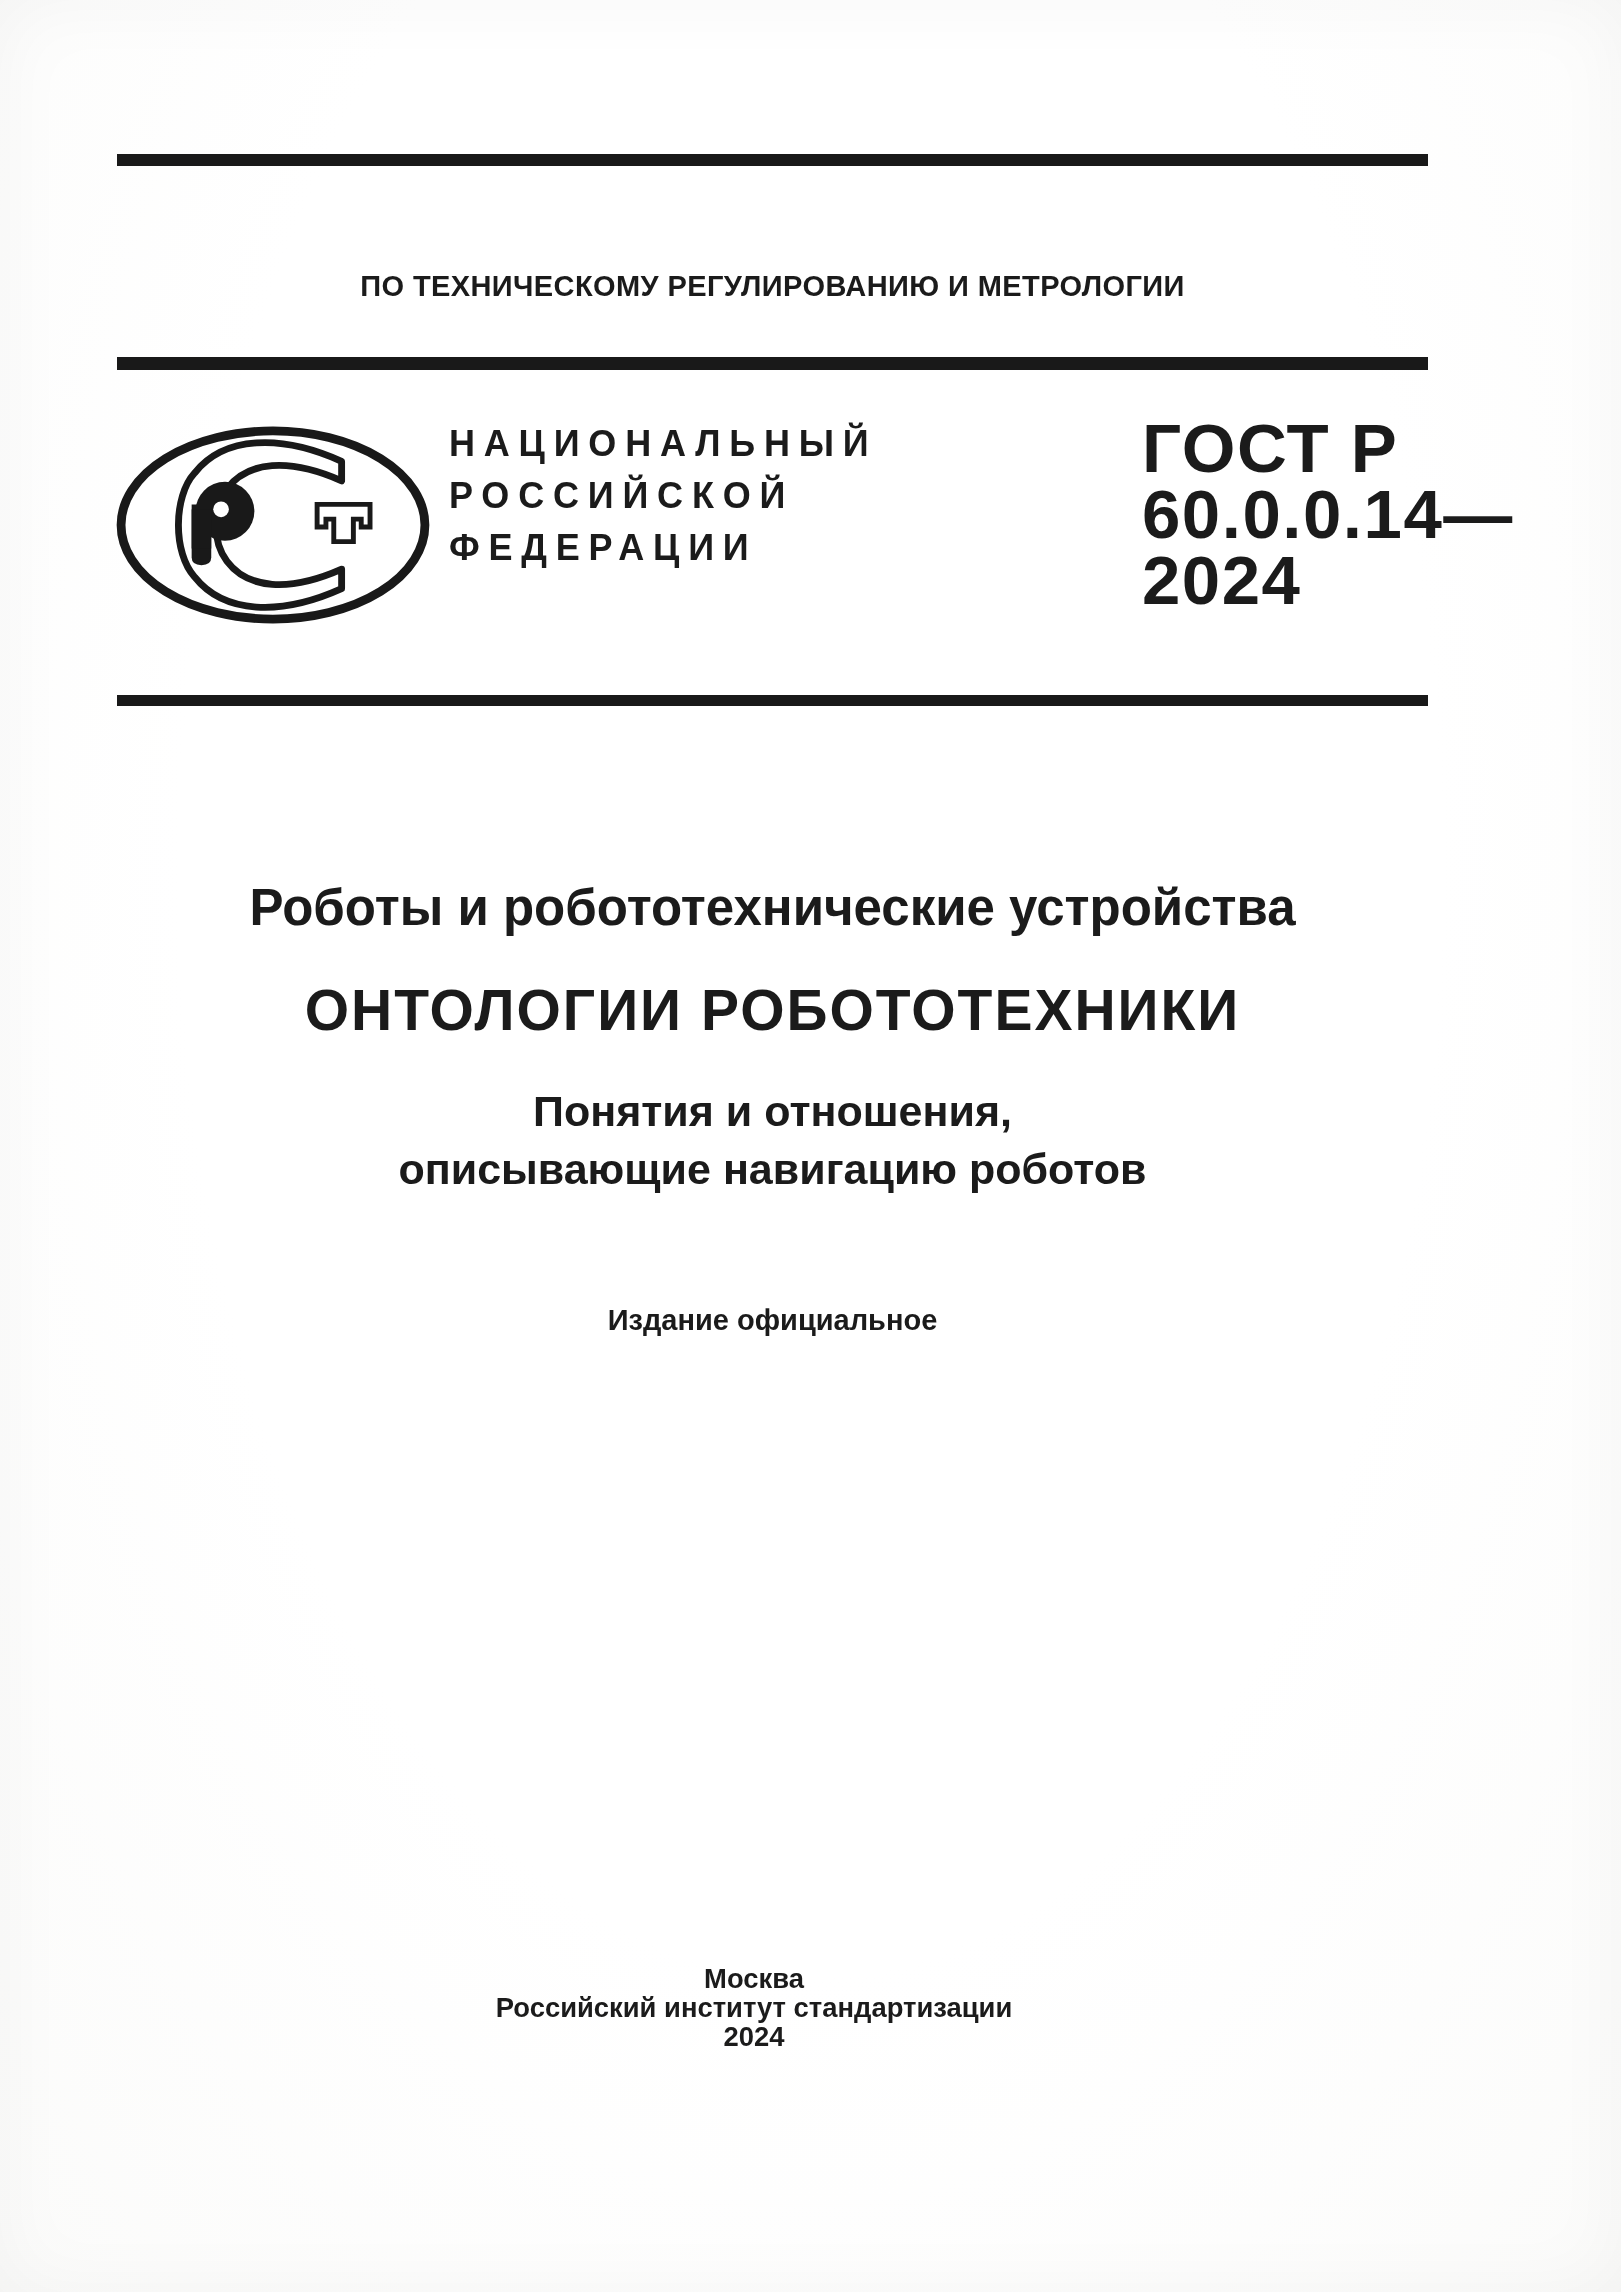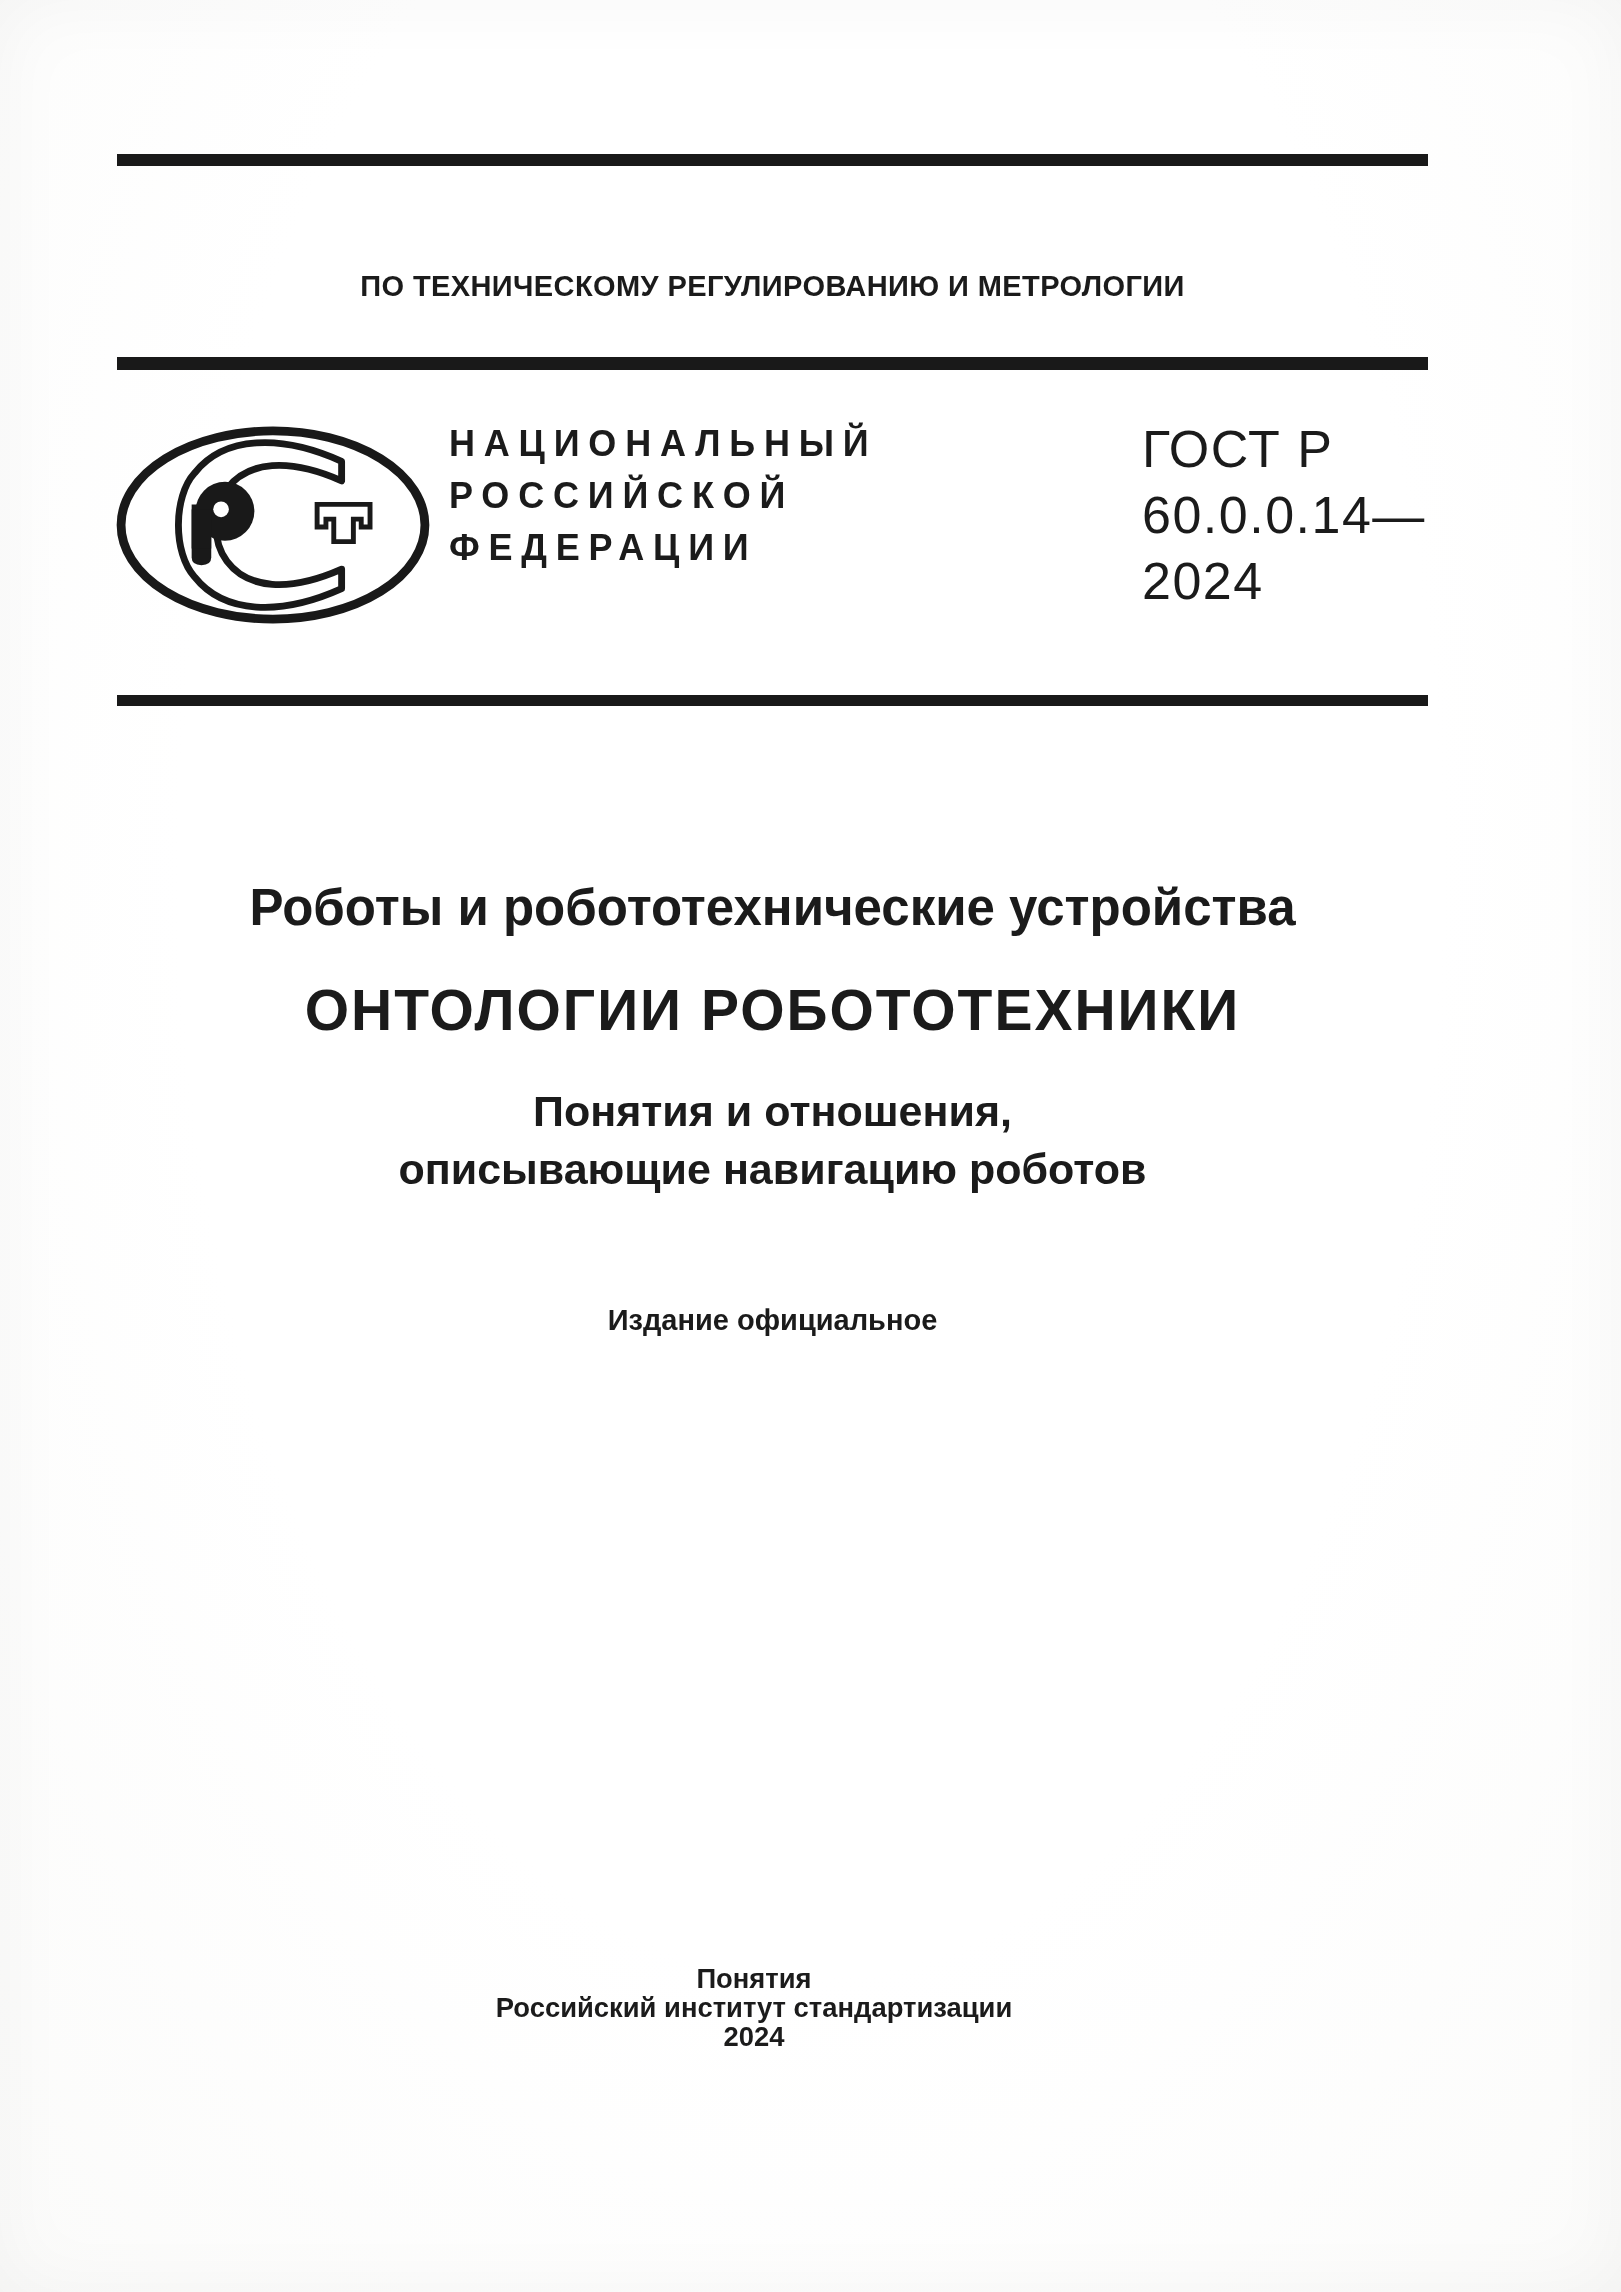--- a/index.html
+++ b/index.html
@@ -23,21 +23,21 @@
   .agency-1{top:218px;}
   .agency-2{top:270px;}
 
   .logo{position:absolute;left:116px;top:426px;width:314px;height:198px;}
 
   .std-type{position:absolute;left:449px;top:418px;width:651px;
             text-align:left;font-weight:bold;font-size:36px;line-height:52px;
             letter-spacing:8.8px;white-space:nowrap;}
 
   .designation{position:absolute;left:1142px;top:416px;
-               font-weight:normal;font-size:52px;line-height:66px;
+               font-weight:bold;font-size:69px;line-height:66px;
                letter-spacing:1.5px;white-space:nowrap;}
 
   .title-block{position:absolute;left:117px;width:1311px;text-align:center;
                font-weight:bold;white-space:nowrap;}
   .title-group{top:878px;font-size:51px;}
   .title-main{top:977px;font-size:57px;letter-spacing:2px;}
   .subtitle{top:1082px;font-size:43px;line-height:58px;}
 
   .edition{position:absolute;left:117px;width:1311px;top:1304px;text-align:center;
            font-weight:bold;font-size:29px;}
@@ -93,19 +93,19 @@
   <div class="title-block title-main">ОНТОЛОГИИ РОБОТОТЕХНИКИ</div>
 
   <div class="title-block subtitle">
     <div>Понятия и отношения,</div>
     <div>описывающие навигацию роботов</div>
   </div>
 
   <div class="edition">Издание официальное</div>
 
   <div class="imprint">
-    <div>Понятия</div>
+    <div>Москва</div>
     <div>Российский институт стандартизации</div>
     <div>2024</div>
   </div>
 
 </div>
 
 
 </body></html>

